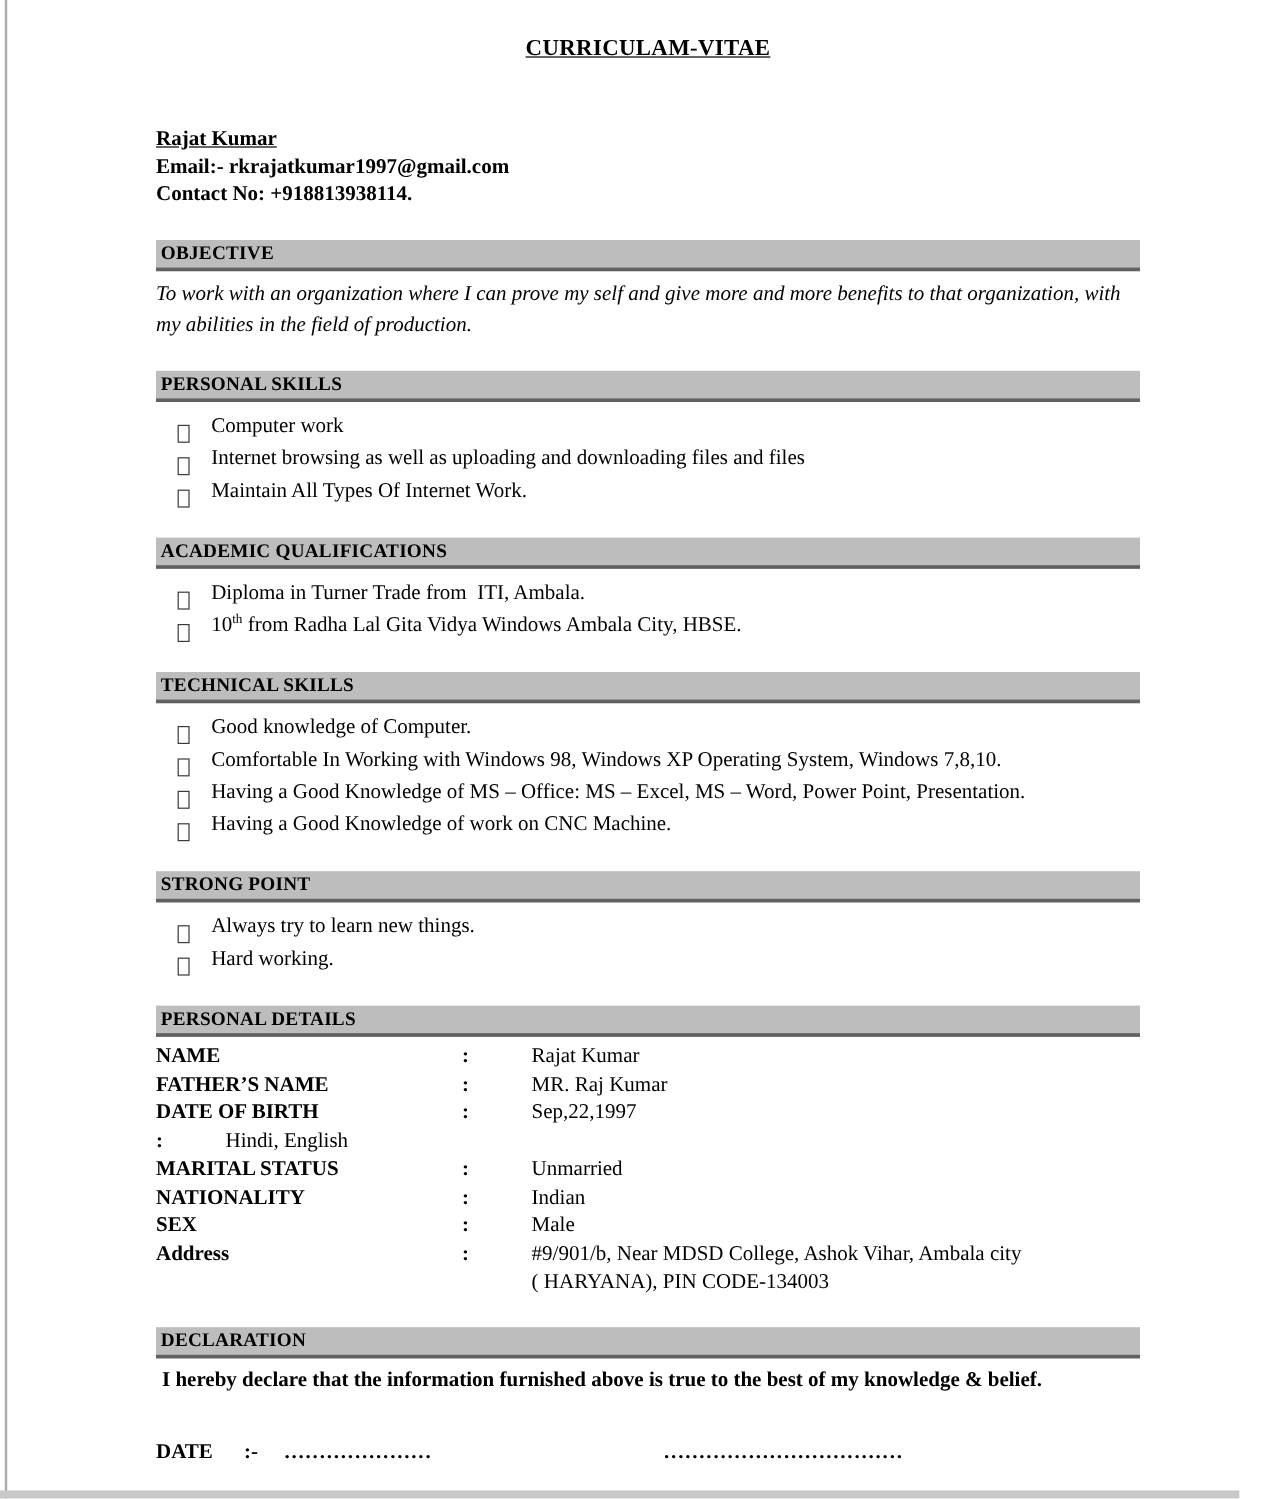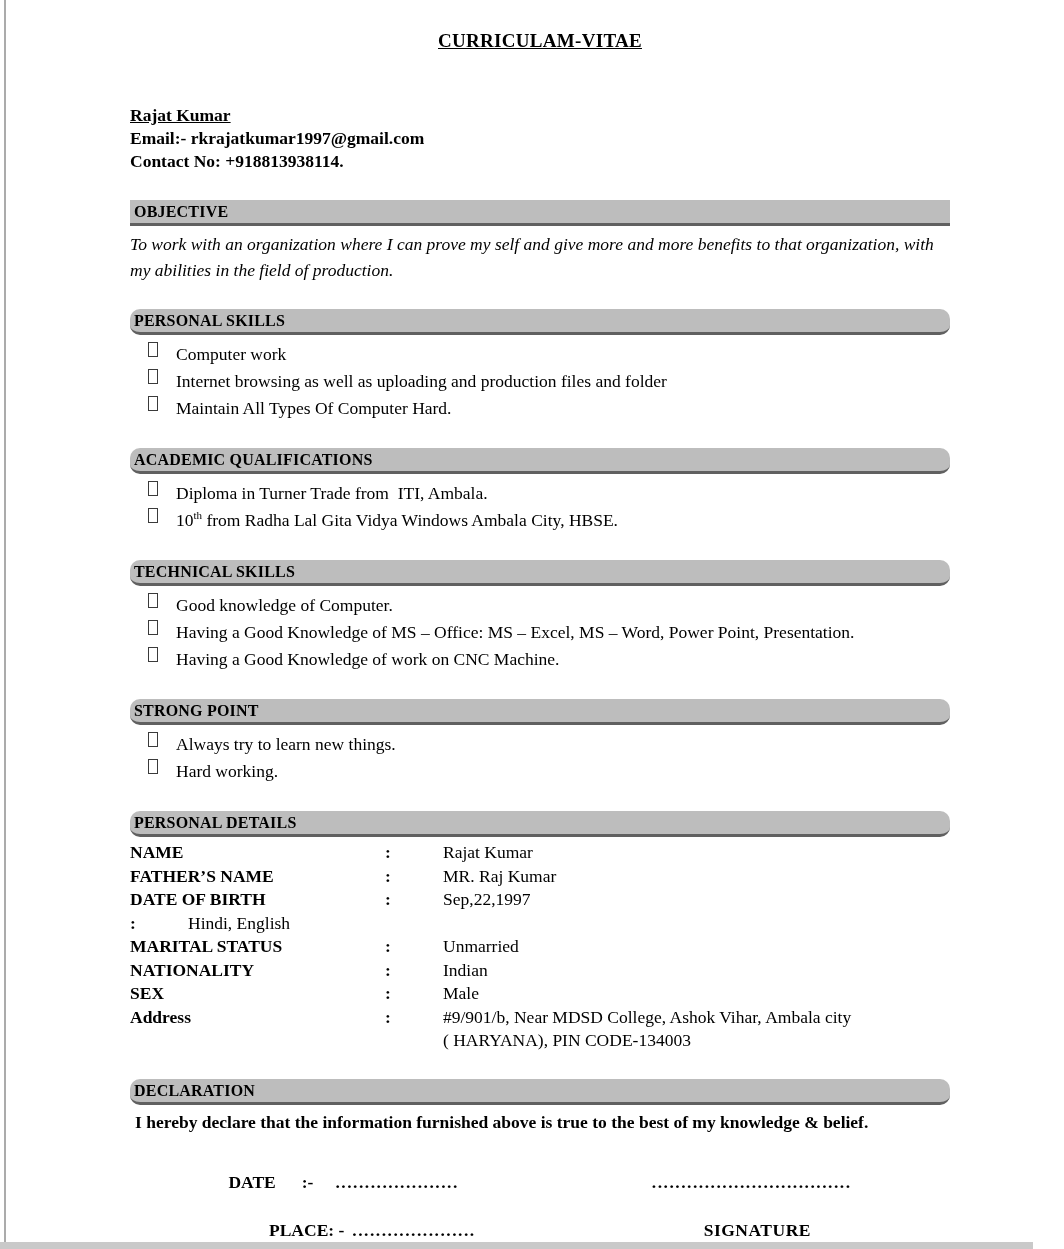--- a/index.html
+++ b/index.html
@@ -59,32 +59,32 @@
   .section-bar {
     background: #bdbdbd;
     border-bottom: 3px solid #606060;
     font-size: 16px;
     font-weight: bold;
     padding: 1px 0 1px 4px;
     line-height: 21px;
     letter-spacing: 0.2px;
   }
   .mt-obj   { margin-top: 27px; }
-  .mt-sec   { margin-top: 26px; border-radius: 10px; }
+  .mt-sec   { margin-top: 26px; }
   .body-text {
     margin-top: 5px;
     font-size: 17.5px;
     line-height: 26px;
     white-space: pre-wrap;
     font-style: italic;
   }
   .bullets { margin-top: 6px; }
   .bullet-row {
     display: flex;
-    align-items: flex-start;
+    align-items: flex-end;
     font-size: 17.5px;
     line-height: 27px;
     padding-left: 18px;
   }
   .tofu {
     flex: 0 0 auto;
     display: inline-block;
     width: 8px;
     height: 13px;
     border: 1.5px solid #3a3a3a;
@@ -112,21 +112,20 @@
   .decl-text {
     margin-top: 5px;
     font-size: 17.5px;
     line-height: 24px;
     padding-left: 5px;
     font-weight: bold;
   }
   .sign-row {
     font-size: 17.5px;
     font-weight: bold;
-    text-align: center;
   }
   .date-row { margin-top: 38px; }
   .place-row { margin-top: 27px; }
   .date-sep { margin-left: 26px; }
   .dots { margin-left: 22px; letter-spacing: 1.5px; }
   .place-dots { margin-left: 8px; letter-spacing: 1.5px; }
   .right-dots { margin-left: 193px; letter-spacing: 1.5px; }
   .signature { margin-left: 228px; letter-spacing: 0.5px; }
 </style>
 </head>
@@ -149,45 +148,49 @@
     <div class="body-text">To work with an organization where I can prove my self and give more and more benefits to that organization, with my abilities in the field of production.</div>
 
     <div class="section-bar mt-sec">PERSONAL SKILLS</div>
     <div class="bullets">
       <div class="bullet-row">
         <span class="tofu"></span>
         <span class="bullet-text">Computer work</span>
       </div>
       <div class="bullet-row">
         <span class="tofu"></span>
-        <span class="bullet-text">Internet browsing as well as uploading and production files and folder</span>
-      </div>
-      <div class="bullet-row">
-        <span class="tofu"></span>
-        <span class="bullet-text">Maintain All Types Of Computer Hard.</span>
+        <span class="bullet-text">Internet browsing as well as uploading and downloading files and files</span>
+      </div>
+      <div class="bullet-row">
+        <span class="tofu"></span>
+        <span class="bullet-text">Maintain All Types Of Internet Work.</span>
       </div>
     </div>
 
     <div class="section-bar mt-sec">ACADEMIC QUALIFICATIONS</div>
     <div class="bullets">
       <div class="bullet-row">
         <span class="tofu"></span>
         <span class="bullet-text">Diploma in Turner Trade from  ITI, Ambala.</span>
       </div>
       <div class="bullet-row">
         <span class="tofu"></span>
         <span class="bullet-text"><span>10</span><sup>th</sup><span> from Radha Lal Gita Vidya Windows Ambala City, HBSE.</span></span>
       </div>
     </div>
 
     <div class="section-bar mt-sec">TECHNICAL SKILLS</div>
     <div class="bullets">
       <div class="bullet-row">
         <span class="tofu"></span>
         <span class="bullet-text">Good knowledge of Computer.</span>
+      </div>
+      <div class="bullet-row">
+        <span class="tofu"></span>
+        <span class="bullet-text">Comfortable In Working with Windows 98, Windows XP Operating System, Windows 7,8,10.</span>
       </div>
       <div class="bullet-row">
         <span class="tofu"></span>
         <span class="bullet-text">Having a Good Knowledge of MS – Office: MS – Excel, MS – Word, Power Point, Presentation.</span>
       </div>
       <div class="bullet-row">
         <span class="tofu"></span>
         <span class="bullet-text">Having a Good Knowledge of work on CNC Machine.</span>
       </div>
     </div>

